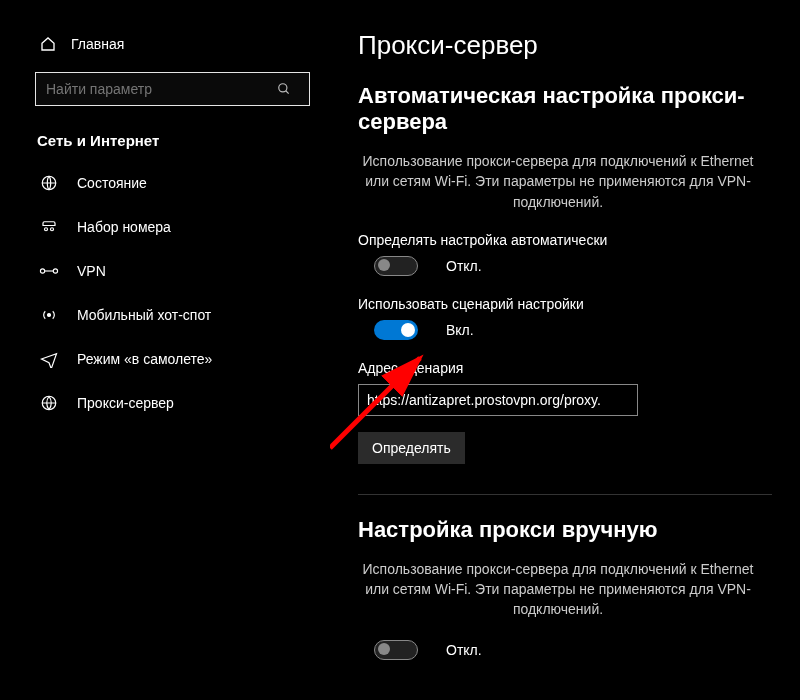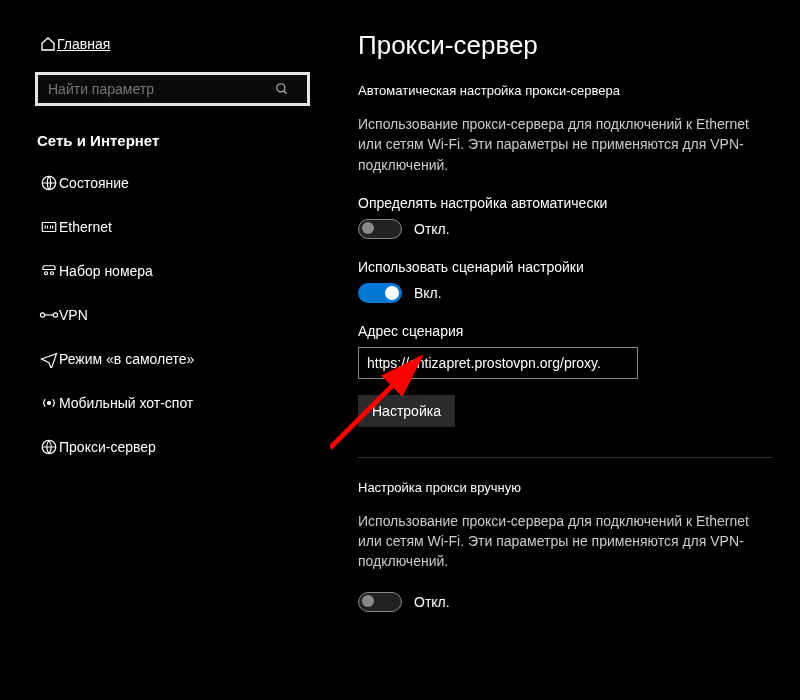--- a/index.html
+++ b/index.html
@@ -9,49 +9,49 @@
     font-family: "Segoe UI", Arial, sans-serif;
     font-size: 14px;
     display: flex;
     overflow: hidden;
   }
   .sidebar {
     width: 330px;
     padding: 30px 20px 0 35px;
     display: flex; flex-direction: column;
   }
-  .home-row { display:flex; align-items:center; padding:6px 0 20px 4px; cursor:pointer;text-decoration:underline; }
+  .home-row { display:flex; align-items:center; gap:14px; padding:6px 0 20px 4px; cursor:pointer; }
   .home-row .icon { width:18px; display:flex; justify-content:center; }
   .search-box {
     display:flex; align-items:center;
-    border:3px solid #e5e5e5; background:#0a0a0a;
+    border:1px solid #e5e5e5; background:#0a0a0a;
     height:34px; margin-bottom:26px;
   }
   .search-box input {
     flex:1; background:transparent; border:none; outline:none;
     color:#bbb; font-size:14px; padding:0 10px;
   }
   .search-box .search-icon { width:32px; text-align:center; color:#bbb; }
   .category { font-weight:600; font-size:15px; margin-bottom:12px; padding-left:2px; }
   .nav-item {
-    display:flex; align-items:center; 
+    display:flex; align-items:center; gap:18px;
     height:44px; padding-left:4px;
     cursor:pointer; color:#fff;
   }
   .nav-item .icon { width:20px; display:flex; justify-content:center; align-items:center; }
   .main {
     flex:1; padding:30px 28px 0 28px;
     overflow:hidden;
     position:relative;
   }
   h1 { font-size:26px; font-weight:400; margin-bottom:22px; }
-  h2.section { font-size:13px; font-weight:400; margin-bottom:16px; }
-  p.desc { color:#ccc; line-height:1.45; margin-bottom:20px; max-width:400px; }
+  h2.section { font-size:22px; font-weight:700; margin-bottom:16px; }
+  p.desc { color:#ccc; line-height:1.45; margin-bottom:20px; max-width:400px;text-align:center; }
   .control-label { margin-bottom:8px; }
-  .toggle-row { display:flex; align-items:center; gap:12px; margin-bottom:20px; }
+  .toggle-row { display:flex; align-items:center; gap:28px; margin-bottom:20px;margin-left:16px; }
   .toggle {
     width:44px; height:20px; border-radius:10px;
     position:relative; cursor:pointer;
   }
   .toggle.off { background:#222; border:1px solid #888; }
   .toggle.off .knob {
     position:absolute; left:3px; top:2.5px;
     width:12px; height:12px; border-radius:50%; background:#888;
   }
   .toggle.on { background:#0078d4; }
@@ -108,29 +108,20 @@
     <span class="icon">
       <svg width="18" height="18" viewBox="0 0 24 24" fill="none" stroke="#fff" stroke-width="1.6">
           <circle cx="12" cy="12" r="9"></circle>
           <path d="M3 12h18M12 3c3 3 3 15 0 18M12 3c-3 3-3 15 0 18"></path>
         </svg>
     </span>
     <span>Состояние</span>
   </div>
 
 
-  <div class="nav-item">
-    <span class="icon">
-      <svg width="18" height="18" viewBox="0 0 24 24" fill="none" stroke="#fff" stroke-width="1.6">
-          <rect x="3" y="6" width="18" height="12" rx="1"></rect>
-          <path d="M7 10v4M10 10v4M14 10v4M17 10v4"></path>
-        </svg>
-    </span>
-    <span>Ethernet</span>
-  </div>
 
   <div class="nav-item">
     <span class="icon">
       <svg width="18" height="18" viewBox="0 0 24 24" fill="none" stroke="#fff" stroke-width="1.6">
           <path d="M4 7c0-1 1-2 2-2h12c1 0 2 1 2 2v3H4z"></path>
           <circle cx="8" cy="15" r="2"></circle>
           <circle cx="16" cy="15" r="2"></circle>
         </svg>
     </span>
     <span>Набор номера</span>
@@ -143,34 +134,34 @@
           <circle cx="23" cy="7" r="3"></circle>
           <line x1="8" y1="7" x2="20" y2="7"></line>
         </svg>
     </span>
     <span>VPN</span>
   </div>
 
   <div class="nav-item">
     <span class="icon">
       <svg width="18" height="18" viewBox="0 0 24 24" fill="none" stroke="#fff" stroke-width="1.6">
-          <path d="M2 12l20-7-7 20-3-8z"></path>
-        </svg>
-    </span>
-    <span>Режим «в самолете»</span>
-  </div>
-
-  <div class="nav-item">
-    <span class="icon">
-      <svg width="18" height="18" viewBox="0 0 24 24" fill="none" stroke="#fff" stroke-width="1.6">
           <circle cx="12" cy="12" r="2" fill="#fff"></circle>
           <path d="M7 7a7 7 0 0 0 0 10M17 7a7 7 0 0 1 0 10"></path>
         </svg>
     </span>
     <span>Мобильный хот-спот</span>
+  </div>
+
+  <div class="nav-item">
+    <span class="icon">
+      <svg width="18" height="18" viewBox="0 0 24 24" fill="none" stroke="#fff" stroke-width="1.6">
+          <path d="M2 12l20-7-7 20-3-8z"></path>
+        </svg>
+    </span>
+    <span>Режим «в самолете»</span>
   </div>
 
   <div class="nav-item">
     <span class="icon">
       <svg width="18" height="18" viewBox="0 0 24 24" fill="none" stroke="#fff" stroke-width="1.6">
           <circle cx="12" cy="12" r="9"></circle>
           <path d="M3 12h18M12 3a15 15 0 0 1 0 18M12 3a15 15 0 0 0 0 18"></path>
         </svg>
     </span>
     <span>Прокси-сервер</span>
@@ -205,21 +196,21 @@
   <div class="toggle-row">
     <div class="toggle on">
         <div class="knob"></div>
       </div>
     <span>Вкл.</span>
   </div>
 
   <div class="control-label">Адрес сценария</div>
   <input class="script-input" type="text" value="https://antizapret.prostovpn.org/proxy." style=""><br>
 
-  <button class="save-btn">Настройка</button>
+  <button class="save-btn">Определять</button>
 
   <hr class="divider">
 
   <h2 class="section">Настройка прокси вручную</h2>
   <p class="desc">Использование прокси-сервера для подключений к Ethernet или сетям Wi-Fi. Эти параметры не применяются для VPN-подключений.</p>
 
   <div class="toggle-row">
     <div class="toggle off">
         <div class="knob"></div>
       </div>

